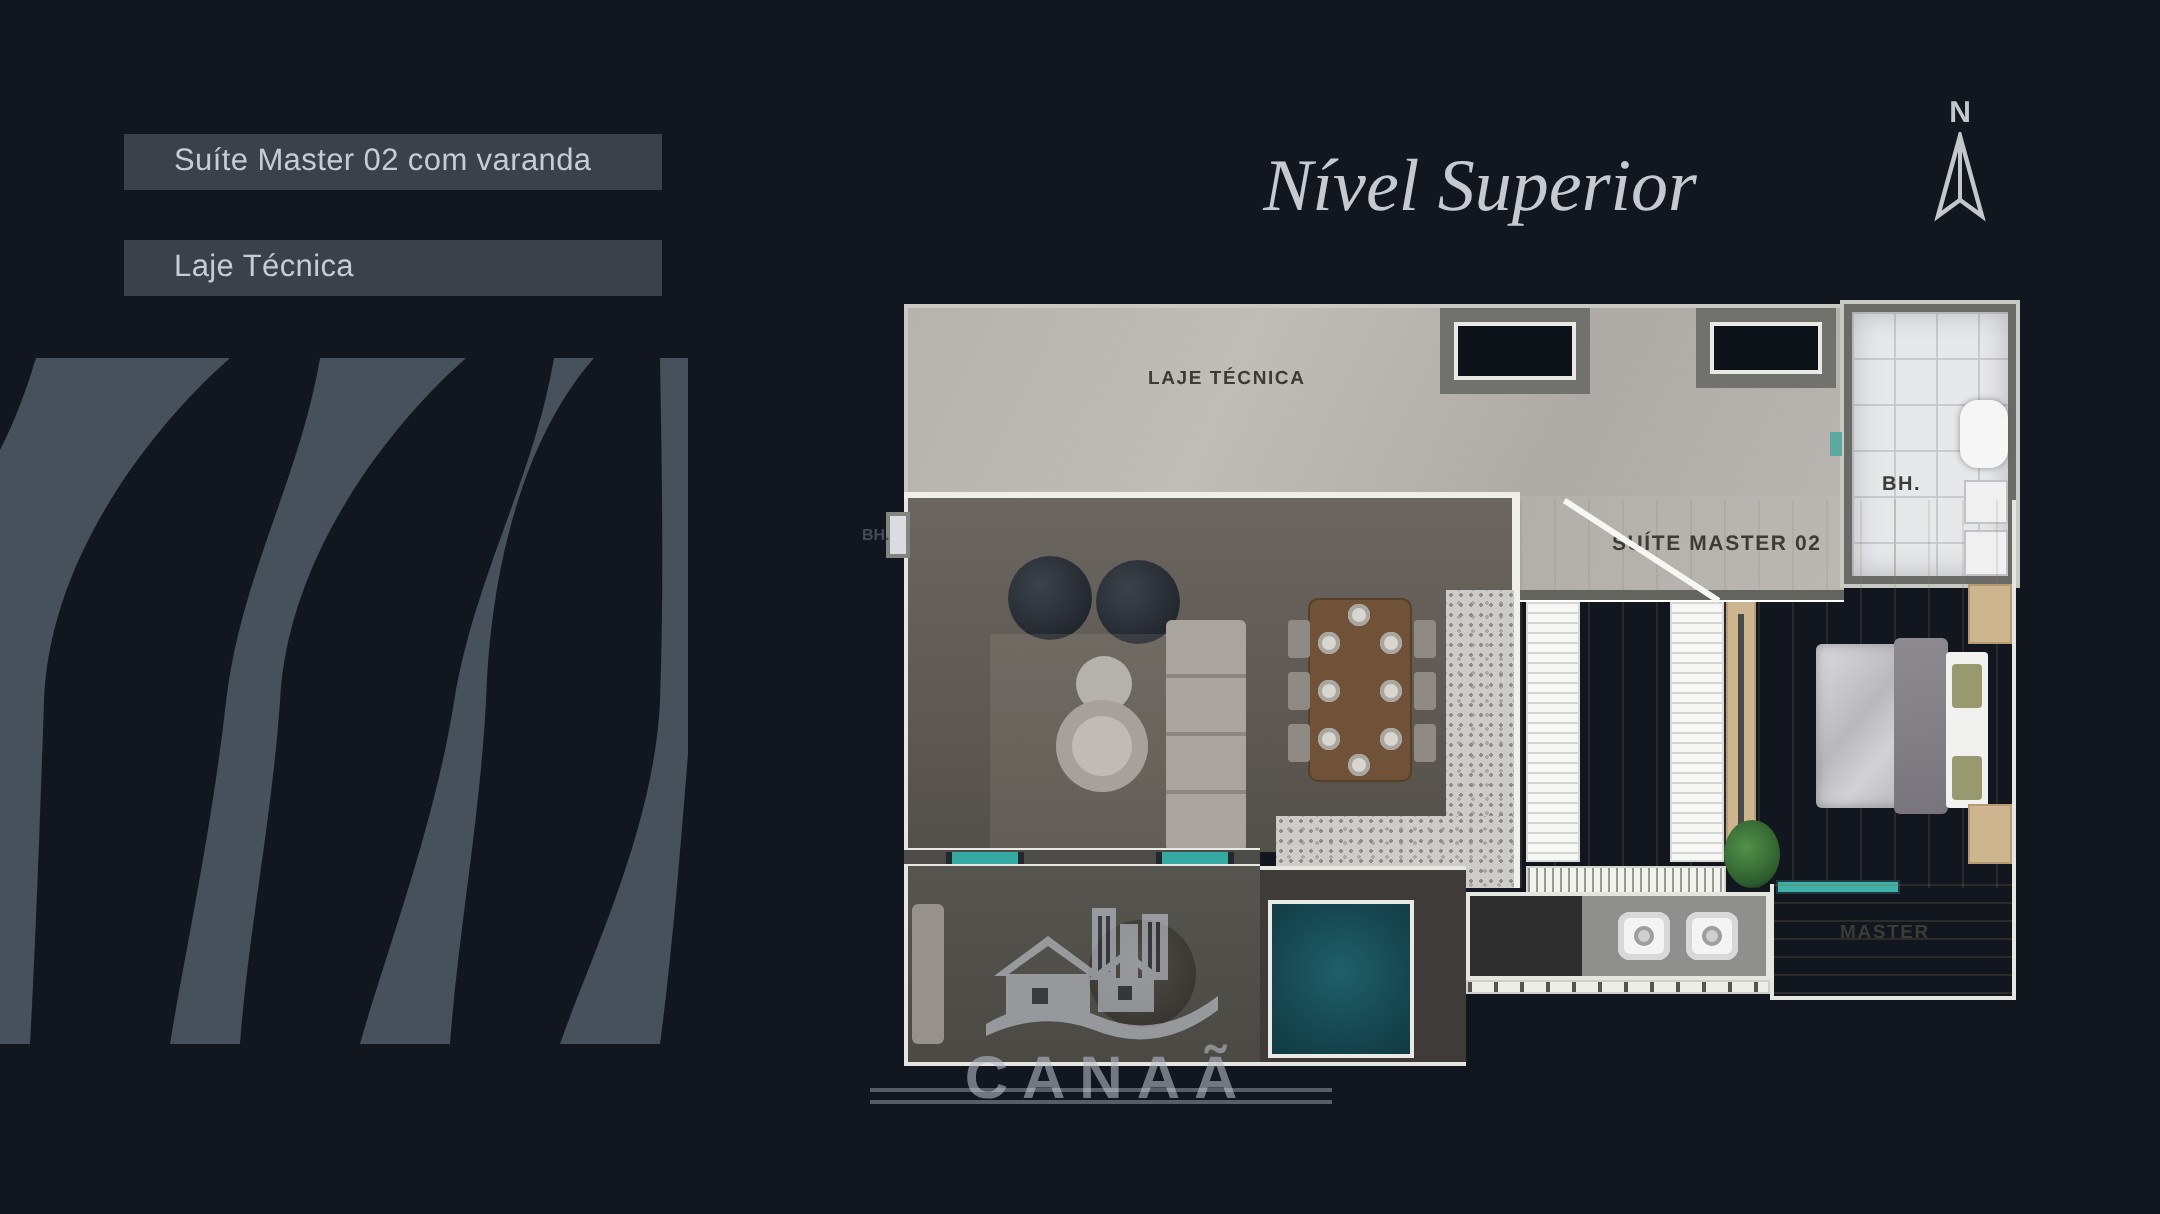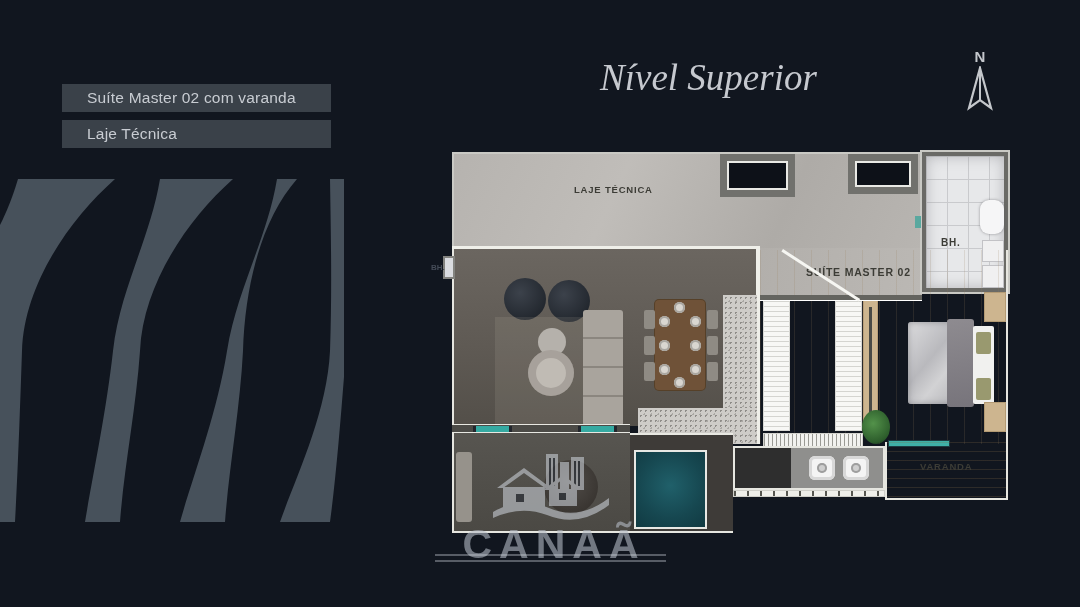--- a/index.html
+++ b/index.html
@@ -6,25 +6,25 @@
     font-family:"Liberation Sans",sans-serif;position:relative;}
   .abs{position:absolute;}
 
   
   #motif{left:0;top:177px;}
 
   
   .chip{left:62px;width:269px;height:28px;background:#3a4149;color:#c8ccd2;
     font-size:15.5px;line-height:28px;padding-left:25px;box-sizing:border-box;
     letter-spacing:.2px;}
-  #chip1{top:84px;}
+  #chip1{top:67px;}
   #chip2{top:120px;}
 
   
-  #title{left:600px;top:56px;width:280px;text-align:left;color:#c6c9cf;
+  #title{left:600px;top:72px;width:280px;text-align:center;color:#c6c9cf;
     font-family:"Liberation Serif",serif;font-style:italic;font-size:37px;}
 
   
   #compass{left:963px;top:48px;width:34px;height:66px;text-align:center;}
   #compass .n{color:#c4c7cc;font-size:15px;font-weight:bold;display:block;margin-bottom:1px;}
 
   
   #plan{left:452px;top:152px;width:556px;height:381px;}
   #plan .label{color:#3c3c36;font-weight:bold;letter-spacing:.8px;white-space:nowrap;}
 
@@ -148,21 +148,21 @@
     background-image:repeating-linear-gradient(180deg,rgba(130,105,70,.25) 0 1px,transparent 1px 9px);
     border:2px solid #e6e6e0;border-top:none;box-sizing:border-box;}
   #varanda-label{left:468px;top:309px;font-size:9.5px;}
 
   
   #bh-left-label{left:-21px;top:111px;font-size:8px;color:#454c58;font-weight:bold;}
   .win-left{left:-9px;top:104px;width:12px;height:23px;background:#dadce0;border:2px solid #83837f;box-sizing:border-box;}
 
   
   #watermark{left:443px;top:448px;width:215px;text-align:center;z-index:9;}
-  #wm-brand{font-size:41px;font-weight:bold;letter-spacing:7px;color:rgba(180,187,196,.60);
+  #wm-brand{font-size:30px;font-weight:bold;letter-spacing:7px;color:rgba(180,187,196,.60);
     line-height:1;margin-top:-4px;text-indent:7px;position:relative;}
   #wm-brand:before,#wm-brand:after{content:"";position:absolute;left:-8px;right:-8px;height:2px;
     background:rgba(205,210,218,.38);}
   #wm-brand:before{bottom:3px;} #wm-brand:after{bottom:9px;}
   #wm-sub{font-size:15px;font-weight:bold;letter-spacing:3px;color:rgba(198,204,212,.85);margin-top:6px;}
 </style>
 </head>
 <body>
 
 <svg id="motif" class="abs" width="344" height="346" viewBox="0 0 344 346">
@@ -258,21 +258,21 @@
   <div class="abs pool"></div>
 
   <div class="abs counter-zone">
     <div class="counter-right"></div>
     <div id="sink-1" class="sink"></div>
     <div id="sink-2" class="sink"></div>
   </div>
   <div class="abs railing"></div>
 
   <div class="abs varanda-right"></div>
-  <div id="varanda-label" class="abs label">VARANDA</div>
+  <div id="varanda-label" class="abs label">MASTER</div>
 
   <div class="abs win-left"></div>
   <div id="bh-left-label" class="abs">BH.</div>
 </div>
 
 <div id="watermark" class="abs">
   <svg width="120" height="76" viewBox="0 0 120 76" style="opacity:.62">
     <g fill="#c3c8cf">
       <rect x="55" y="6" width="12" height="36"></rect>
       <rect x="69" y="14" width="9" height="28"></rect>

